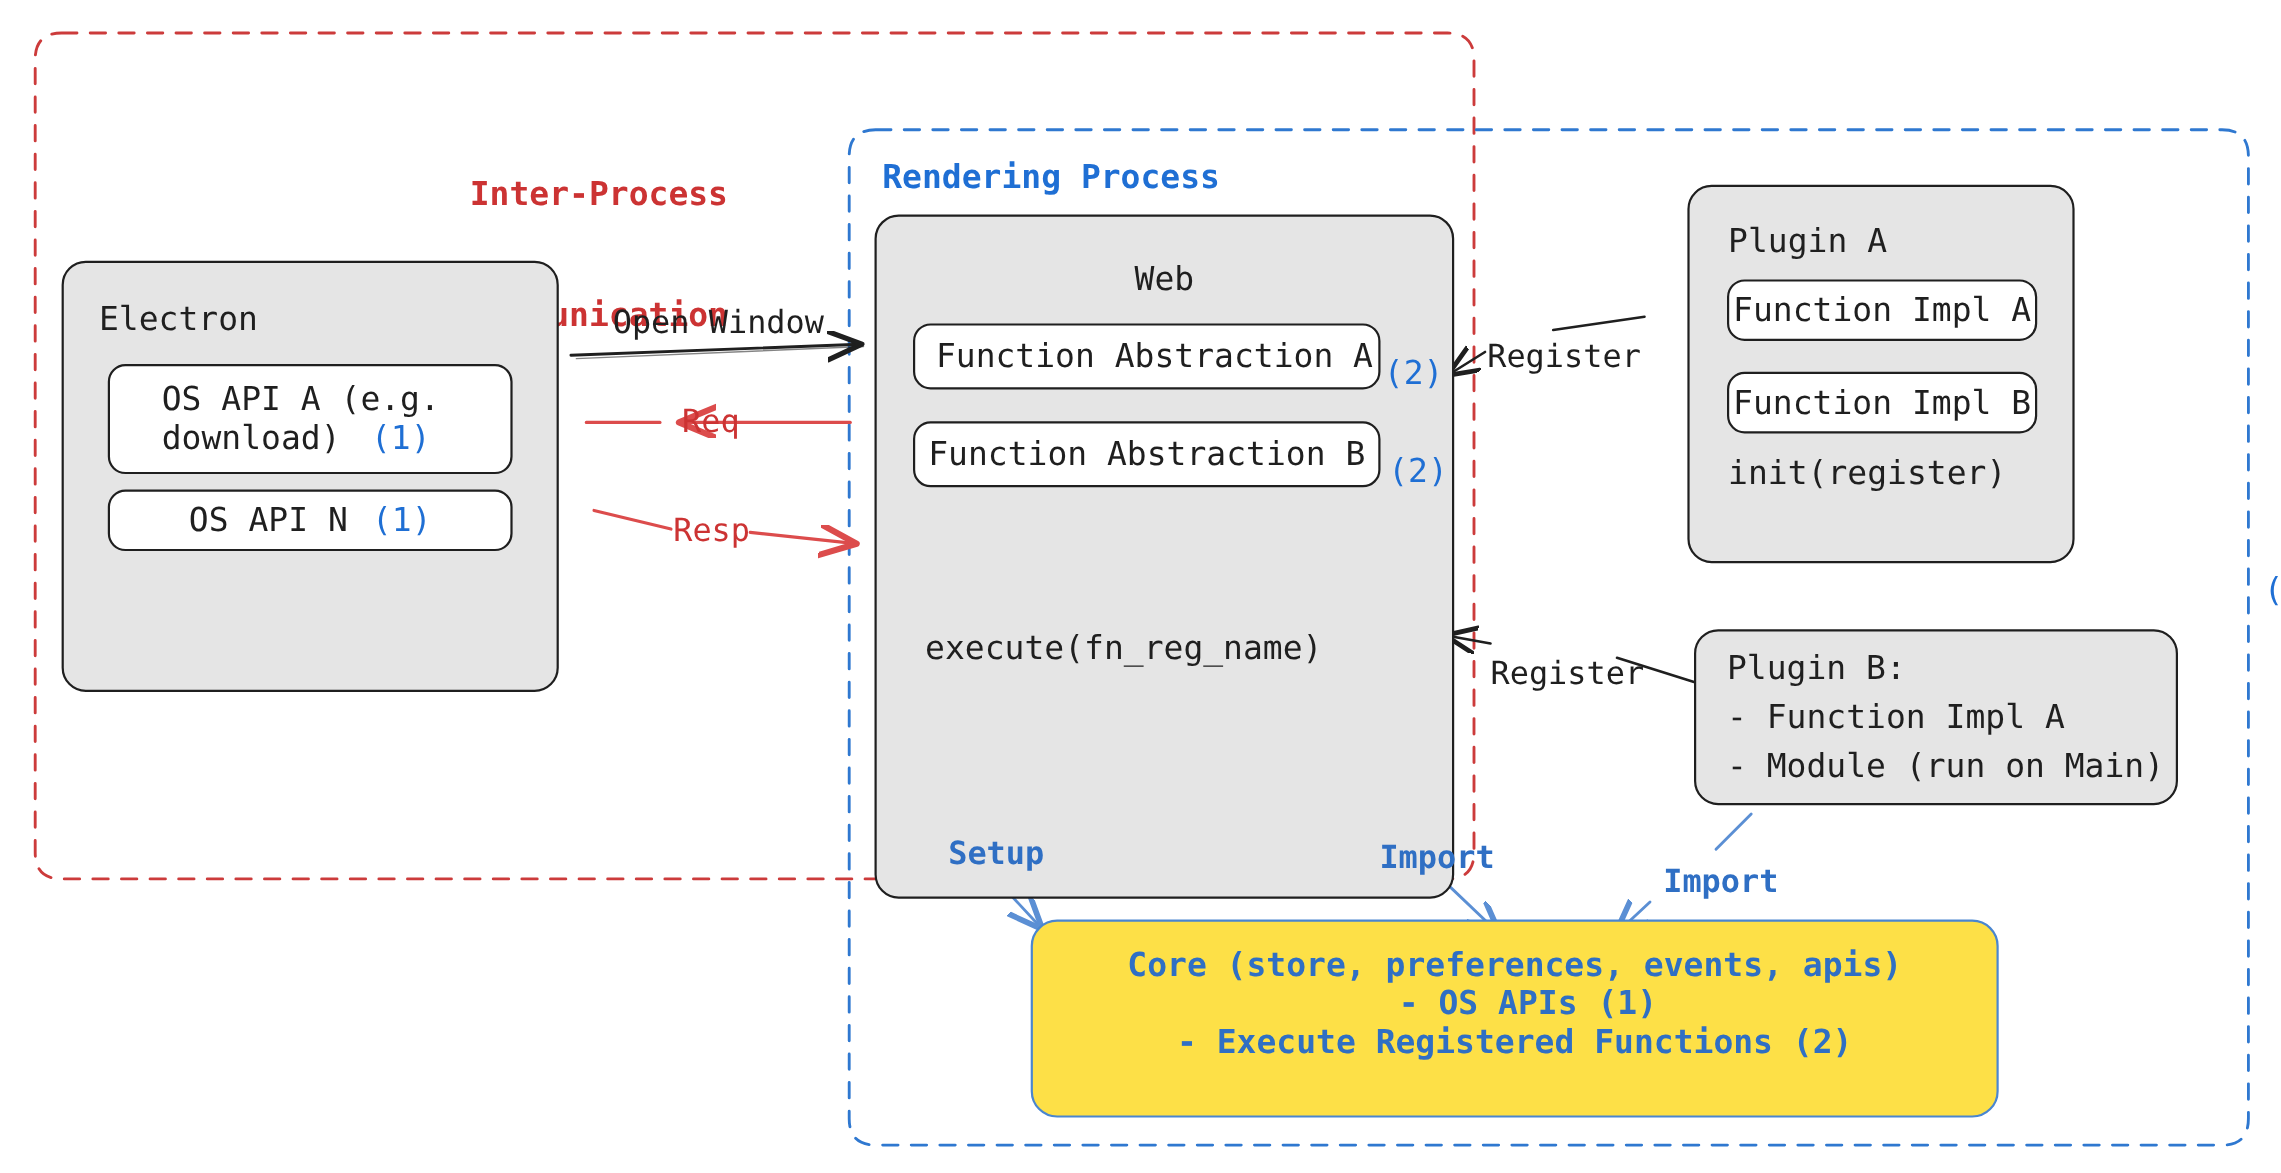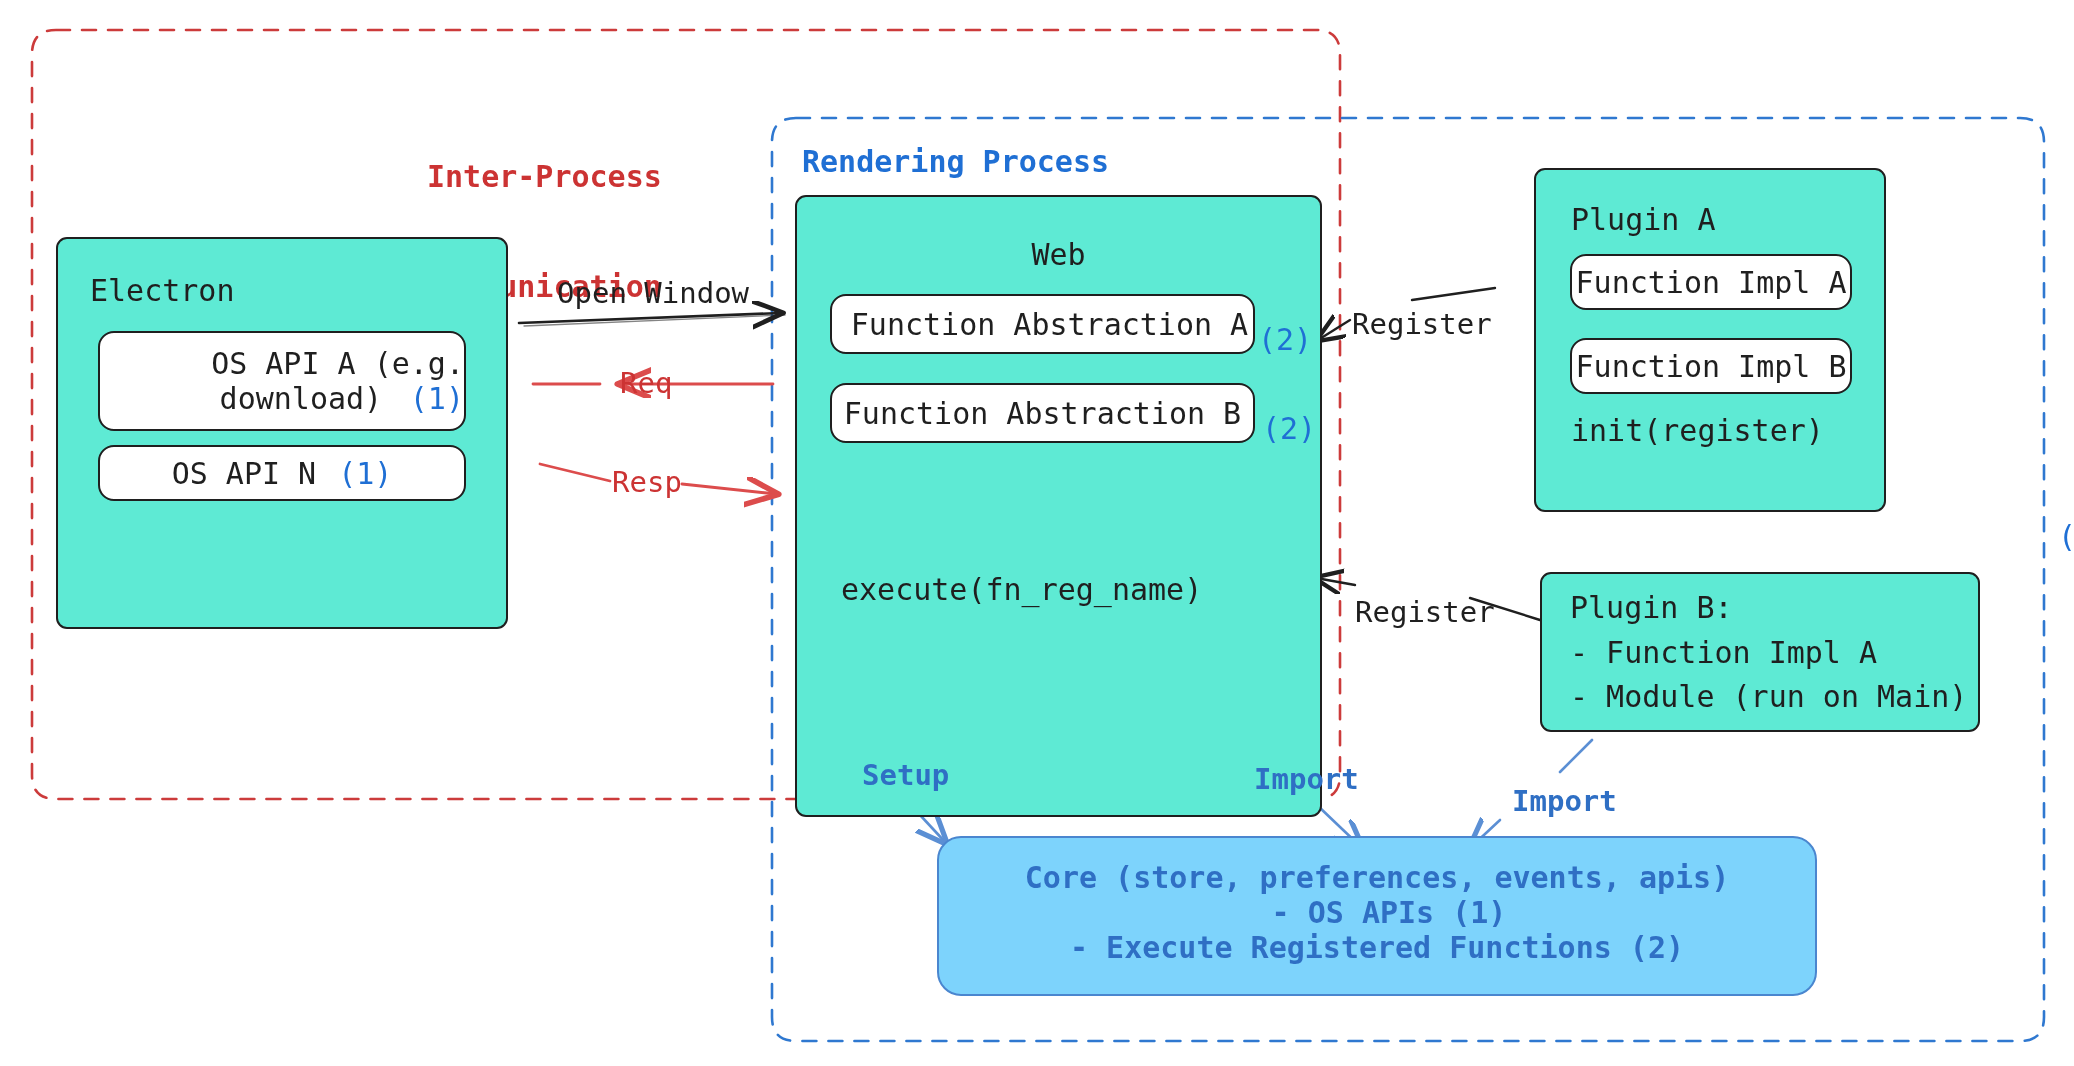--- a/index.html
+++ b/index.html
@@ -23,22 +23,22 @@
     height: 1066px;
     pointer-events: none;
   }
   .node {
     position: absolute;
     box-sizing: border-box;
     background: #ffffff;
   }
   .rbox {
     border: 2.5px solid #1f1f1f;
-    border-radius: 11px;
-    background: #5eead4;
+    border-radius: 22px;
+    background: #e5e5e5;
   }
   .inner-box {
     border: 2px solid #1f1f1f;
     border-radius: 16px;
     background: #ffffff;
     display: flex;
     align-items: center;
     justify-content: center;
     text-align: center;
   }
@@ -131,21 +131,21 @@
     <div>Inter-Process</div>
     <div>Communication</div>
   </div>
 
   <div class="lbl fs-group t-blue" style="left:802px; top:144px;">Rendering Process</div>
 
   <div class="node rbox" style="left:56px; top:237px; width:452px; height:392px;">
     <div class="lbl fs-title t-dark" style="left:32px; top:34px; position:absolute;">Electron</div>
 
     <div class="node inner-box" style="left:40px; top:92px; width:368px; height:100px; position:absolute;">
-      <div style="position:relative; width:100%; text-align:right;">
+      <div style="position:relative; width:100%; text-align:left;padding-left:47px;">
         <span class="fs-box t-dark" style="display:block;">OS API A (e.g.</span>
         <span class="fs-box t-dark" style="display:inline-block;">download)</span>
         <span class="fs-box t-blue" style="display:inline-block; margin-left:18px;">(1)</span>
       </div>
     </div>
 
     <div class="node inner-box" style="left:40px; top:206px; width:368px; height:56px; position:absolute;">
       <span class="fs-box t-dark">OS API N</span>
       <span class="fs-box t-blue" style="margin-left:22px;">(1)</span>
     </div>
@@ -199,20 +199,20 @@
     <div class="lbl fs-box t-dark" style="left:28px; top:61px; position:absolute;">- Function Impl A</div>
     <div class="lbl fs-box t-dark" style="left:28px; top:105px; position:absolute;">- Module (run on Main)</div>
   </div>
 
   <div class="lbl fs-edge t-blue-b" style="left:862px; top:758px;">Setup</div>
 
   <div class="lbl fs-edge t-blue-b" style="left:1254px; top:762px;">Import</div>
 
   <div class="lbl fs-edge t-blue-b" style="left:1512px; top:784px;">Import</div>
 
-  <div class="node" style="left:937px; top:836px; width:880px; height:160px;
-            border:2.6px solid #4a86cf; border-radius:24px; background:#7dd3fc;">
+  <div class="node" style="left:937px; top:836px; width:880px; height:180px;
+            border:2.6px solid #4a86cf; border-radius:24px; background:#fde047;">
     <div class="lbl fs-core t-blue-b center" style="left:0; top:22px; width:100%; position:absolute;">Core (store, preferences, events, apis)</div>
     <div class="lbl fs-core t-blue-b center" style="left:12px; top:57px; width:100%; position:absolute;">- OS APIs (1)</div>
     <div class="lbl fs-core t-blue-b center" style="left:0; top:92px; width:100%; position:absolute;">- Execute Registered Functions (2)</div>
   </div>
 
 </div>
 
 </body></html>

